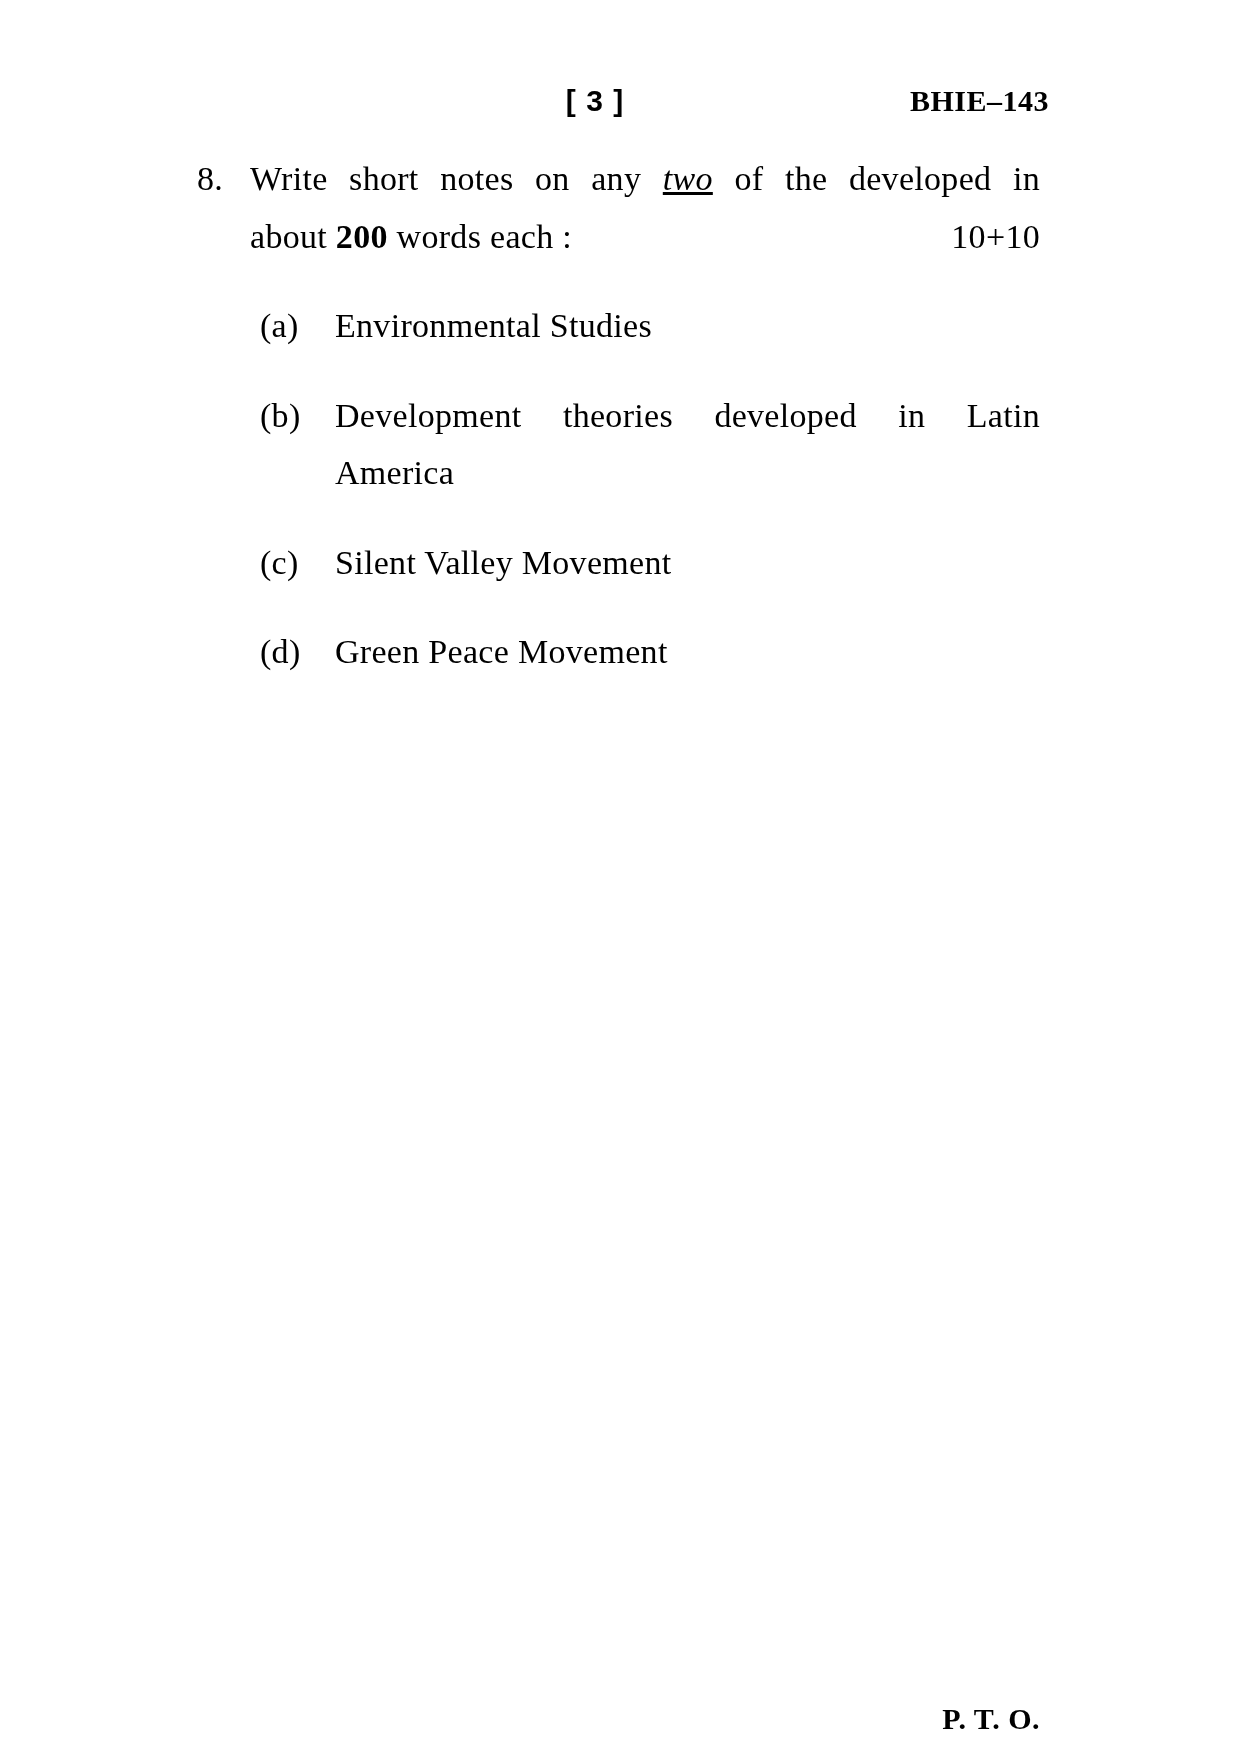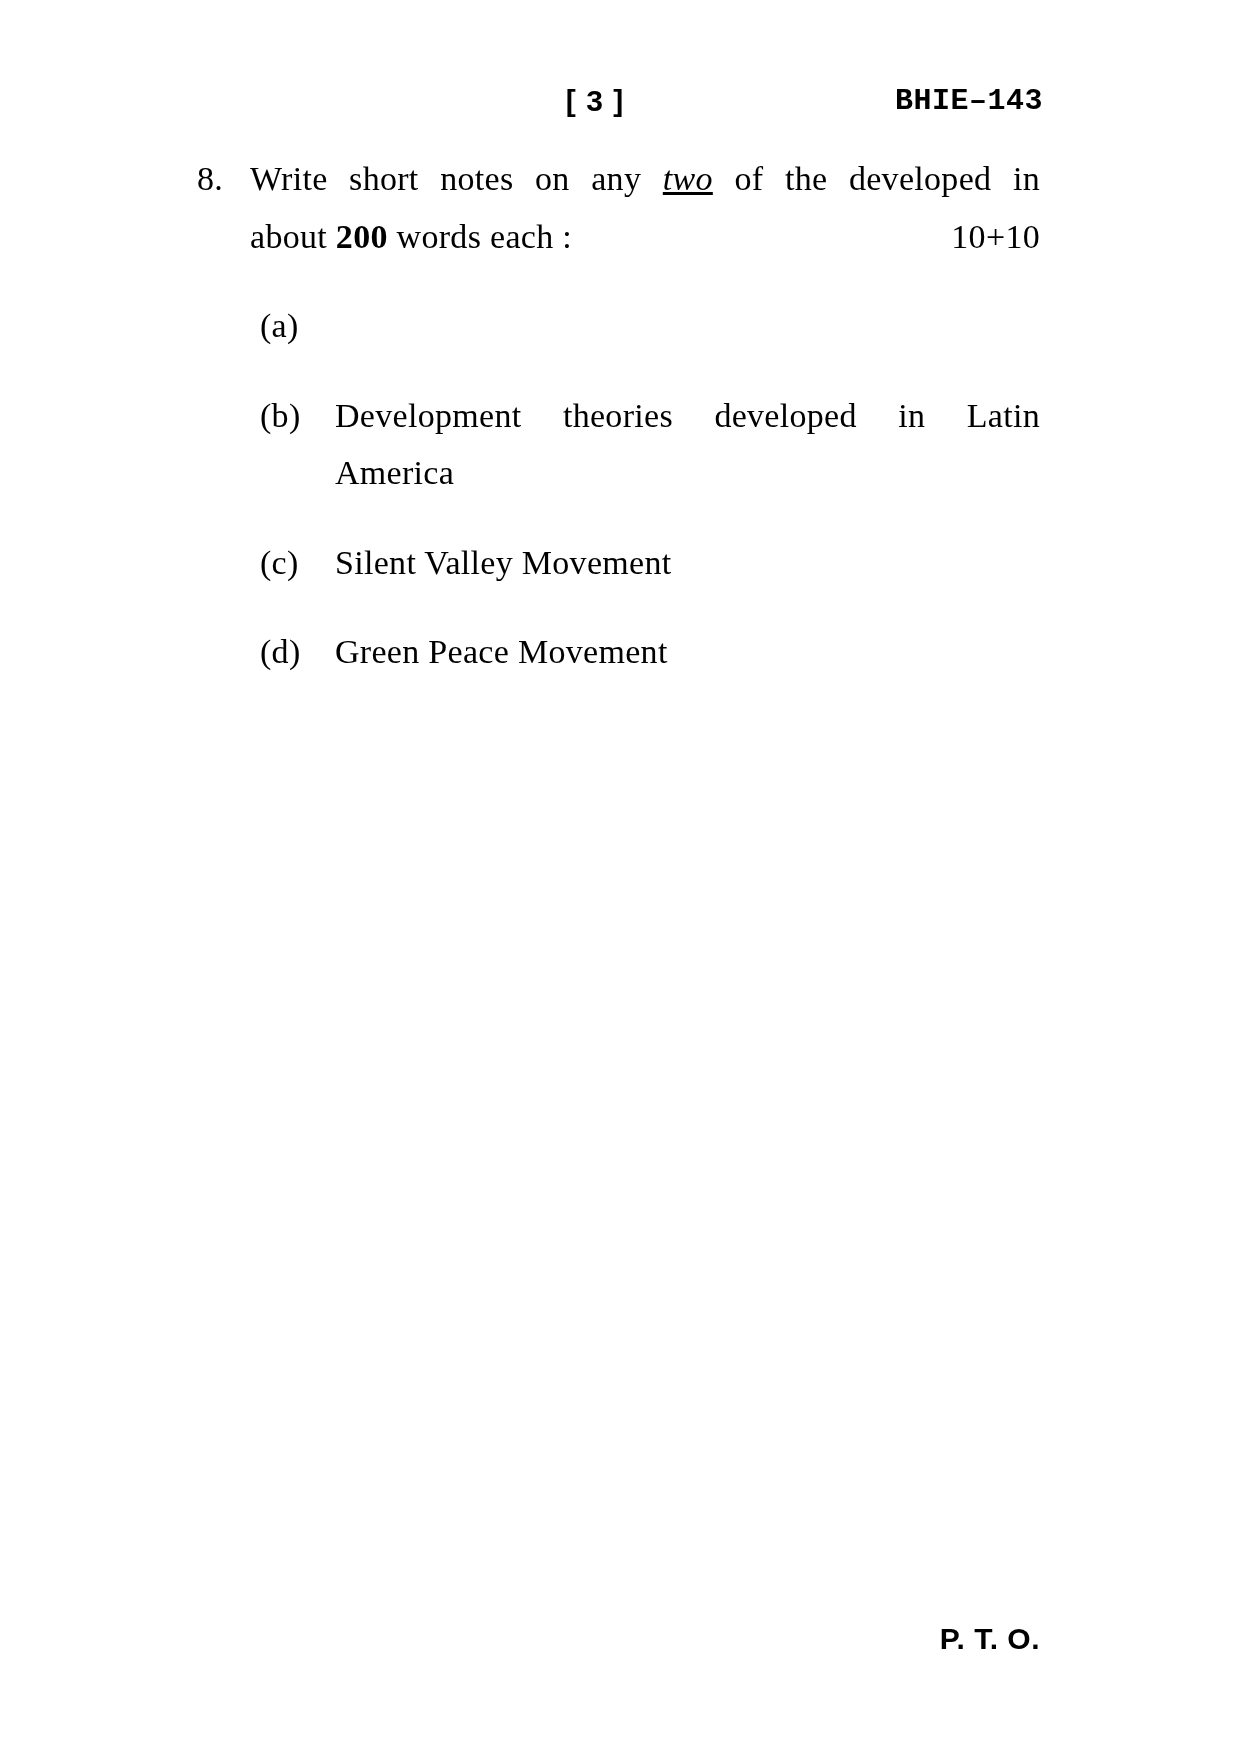--- a/index.html
+++ b/index.html
@@ -26,22 +26,22 @@
     text-align: center;
     font-family: "Liberation Sans", sans-serif;
     font-weight: bold;
     font-size: 30px;
     letter-spacing: 1px;
     white-space: nowrap;
   }
   .header-code {
     position: absolute;
     top: 84px;
-    right: 198px;
-    font-family: Liberation Mono, monospace;
+    right: 192px;
+    font-family: Liberation Serif, serif;
     font-weight: bold;
     font-size: 30px;
     letter-spacing: 0.5px;
     white-space: nowrap;
   }
 
   
   .question {
     position: absolute;
     top: 150px;
@@ -92,23 +92,23 @@
     flex: 0 0 75px;
   }
   .item-body {
     flex: 1 1 auto;
     min-width: 0;
   }
 
   
   .footer-pto {
     position: absolute;
-    top: 1622px;
+    top: 1702px;
     right: 201px;
-    font-family: Liberation Sans, sans-serif;
+    font-family: Liberation Serif, serif;
     font-weight: bold;
     font-size: 30px;
     letter-spacing: 0.5px;
     white-space: nowrap;
   }
 </style>
 </head>
 <body>
 
 <div class="page">
@@ -134,20 +134,21 @@
           <span>10+10</span>
         </div>
       </div>
     </div>
 
     <div class="items">
 
       <div class="item">
         <div class="item-label">(a)</div>
         <div class="item-body">
+          <div>Environmental Studies</div>
         </div>
       </div>
 
       <div class="item">
         <div class="item-label">(b)</div>
         <div class="item-body">
           <div class="jline">Development theories developed in Latin</div>
           <div>America</div>
         </div>
       </div>

